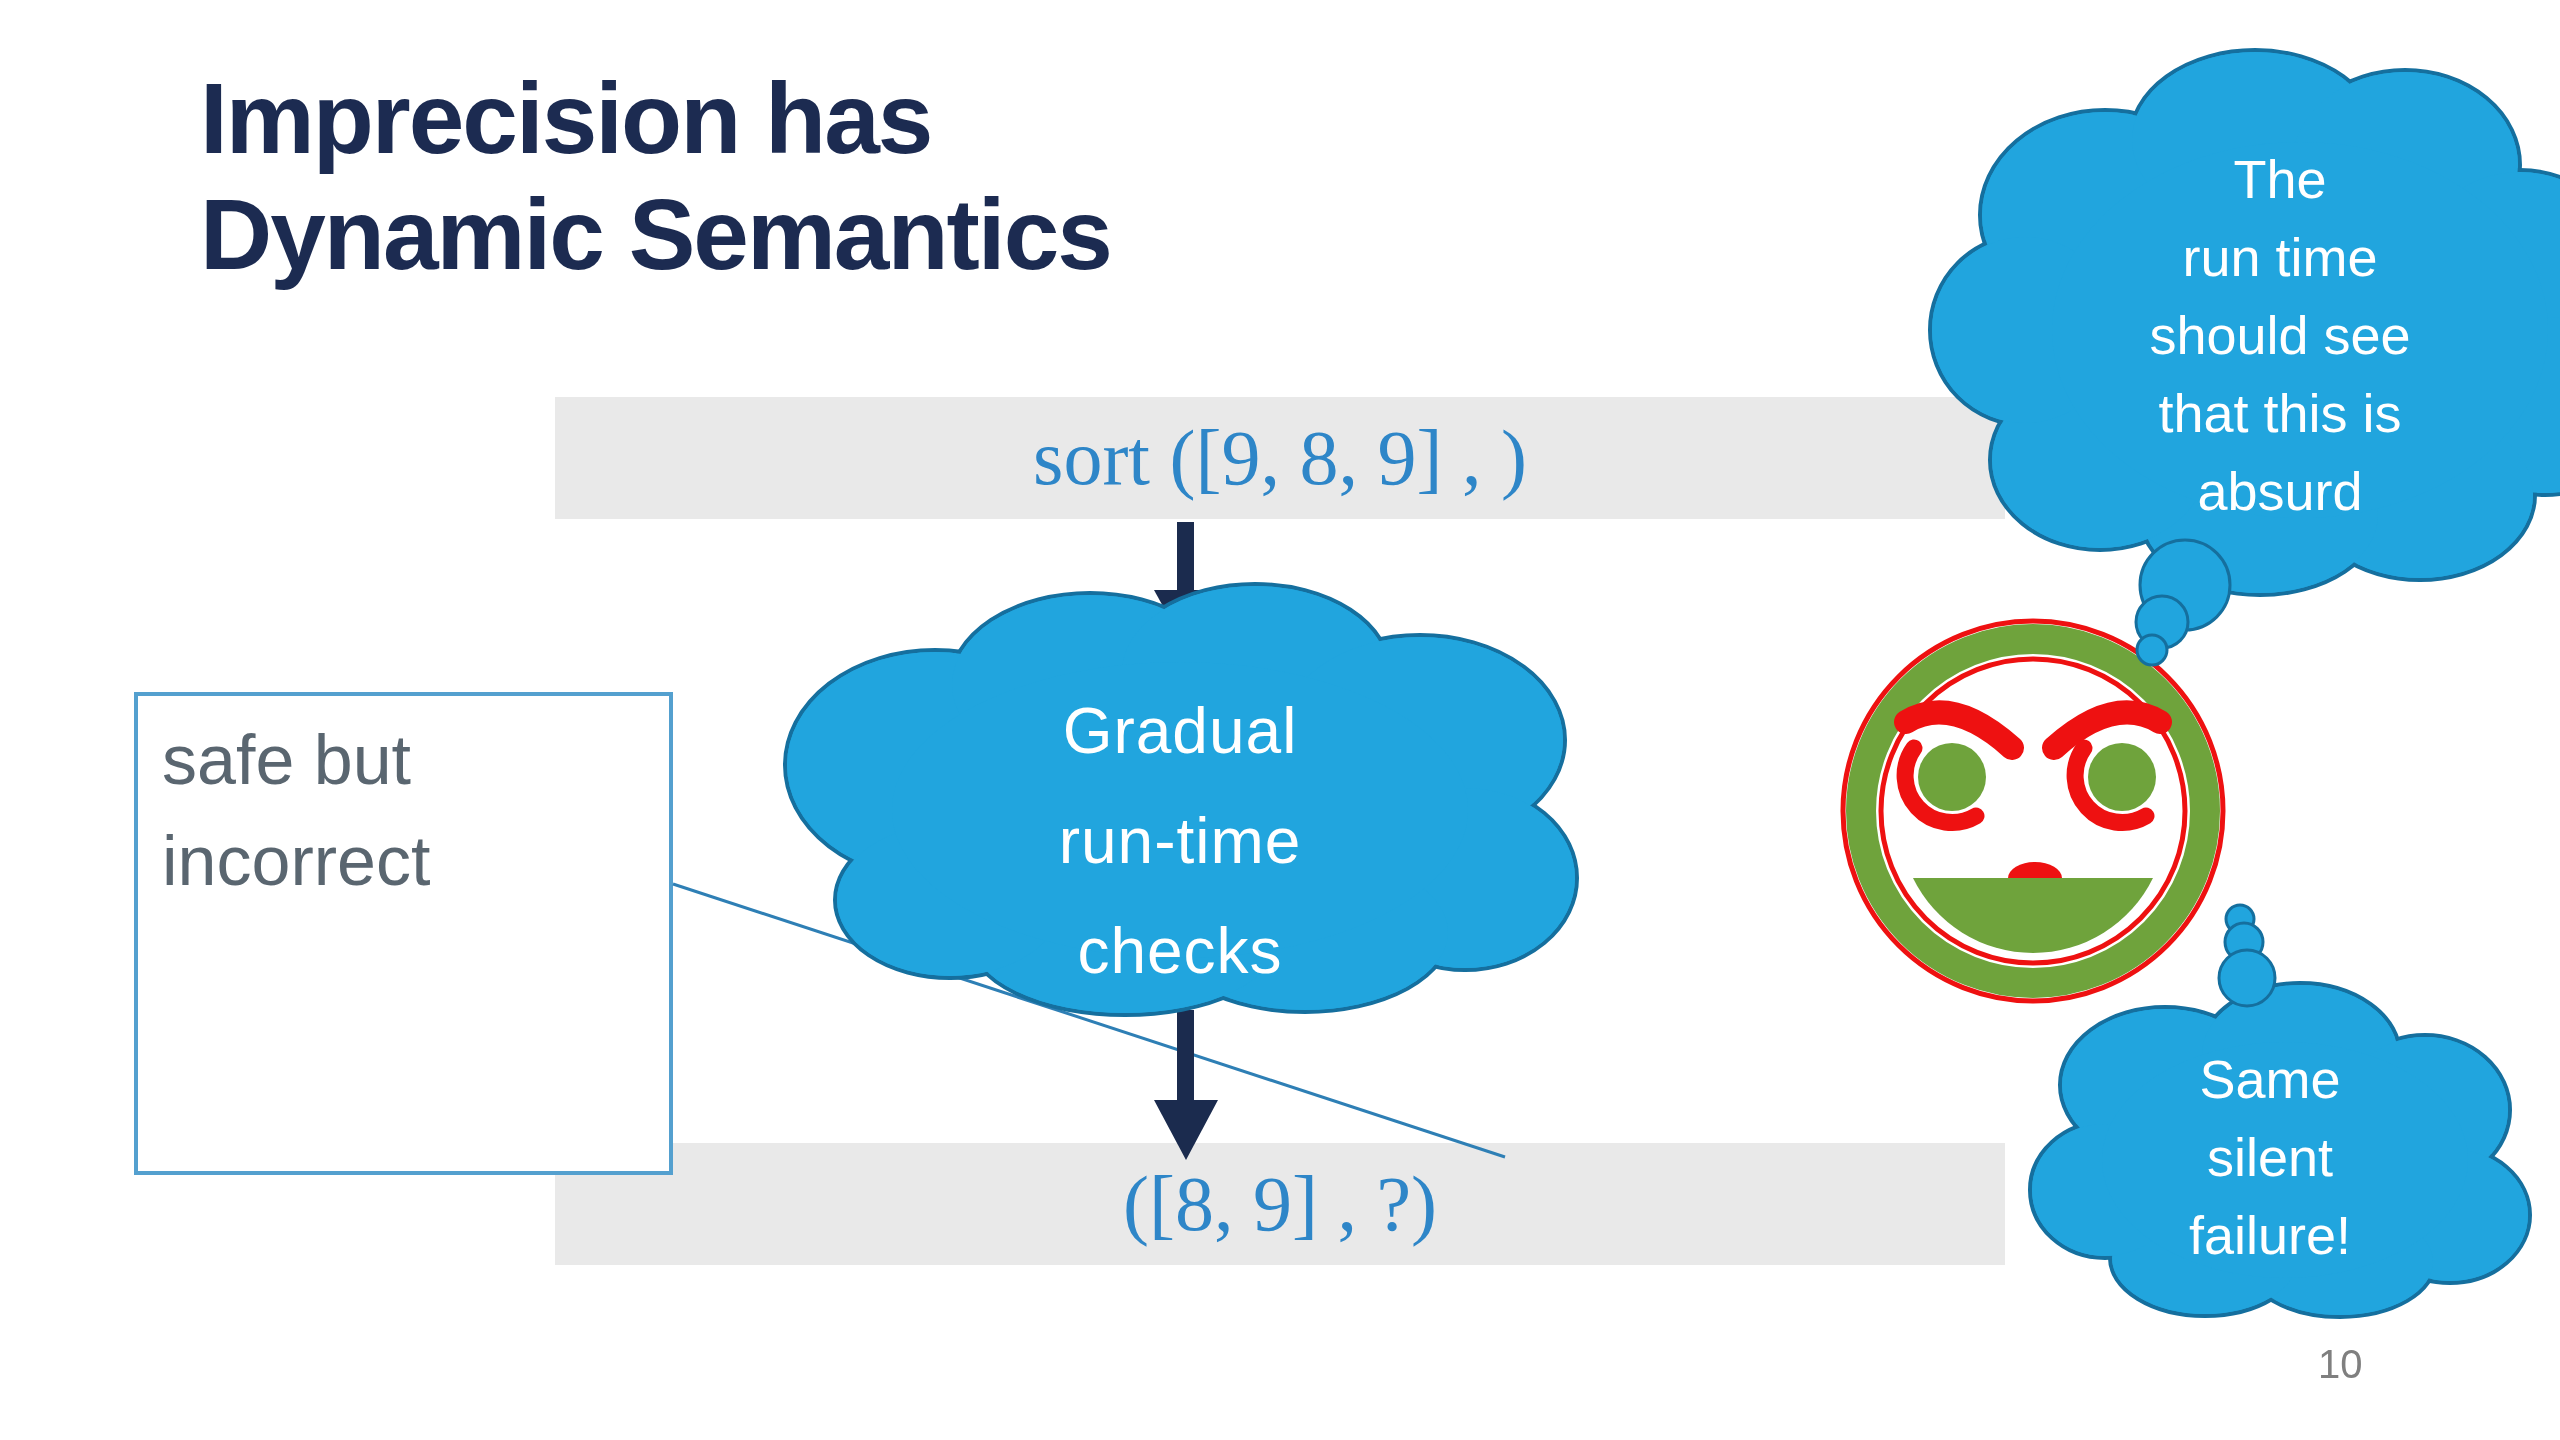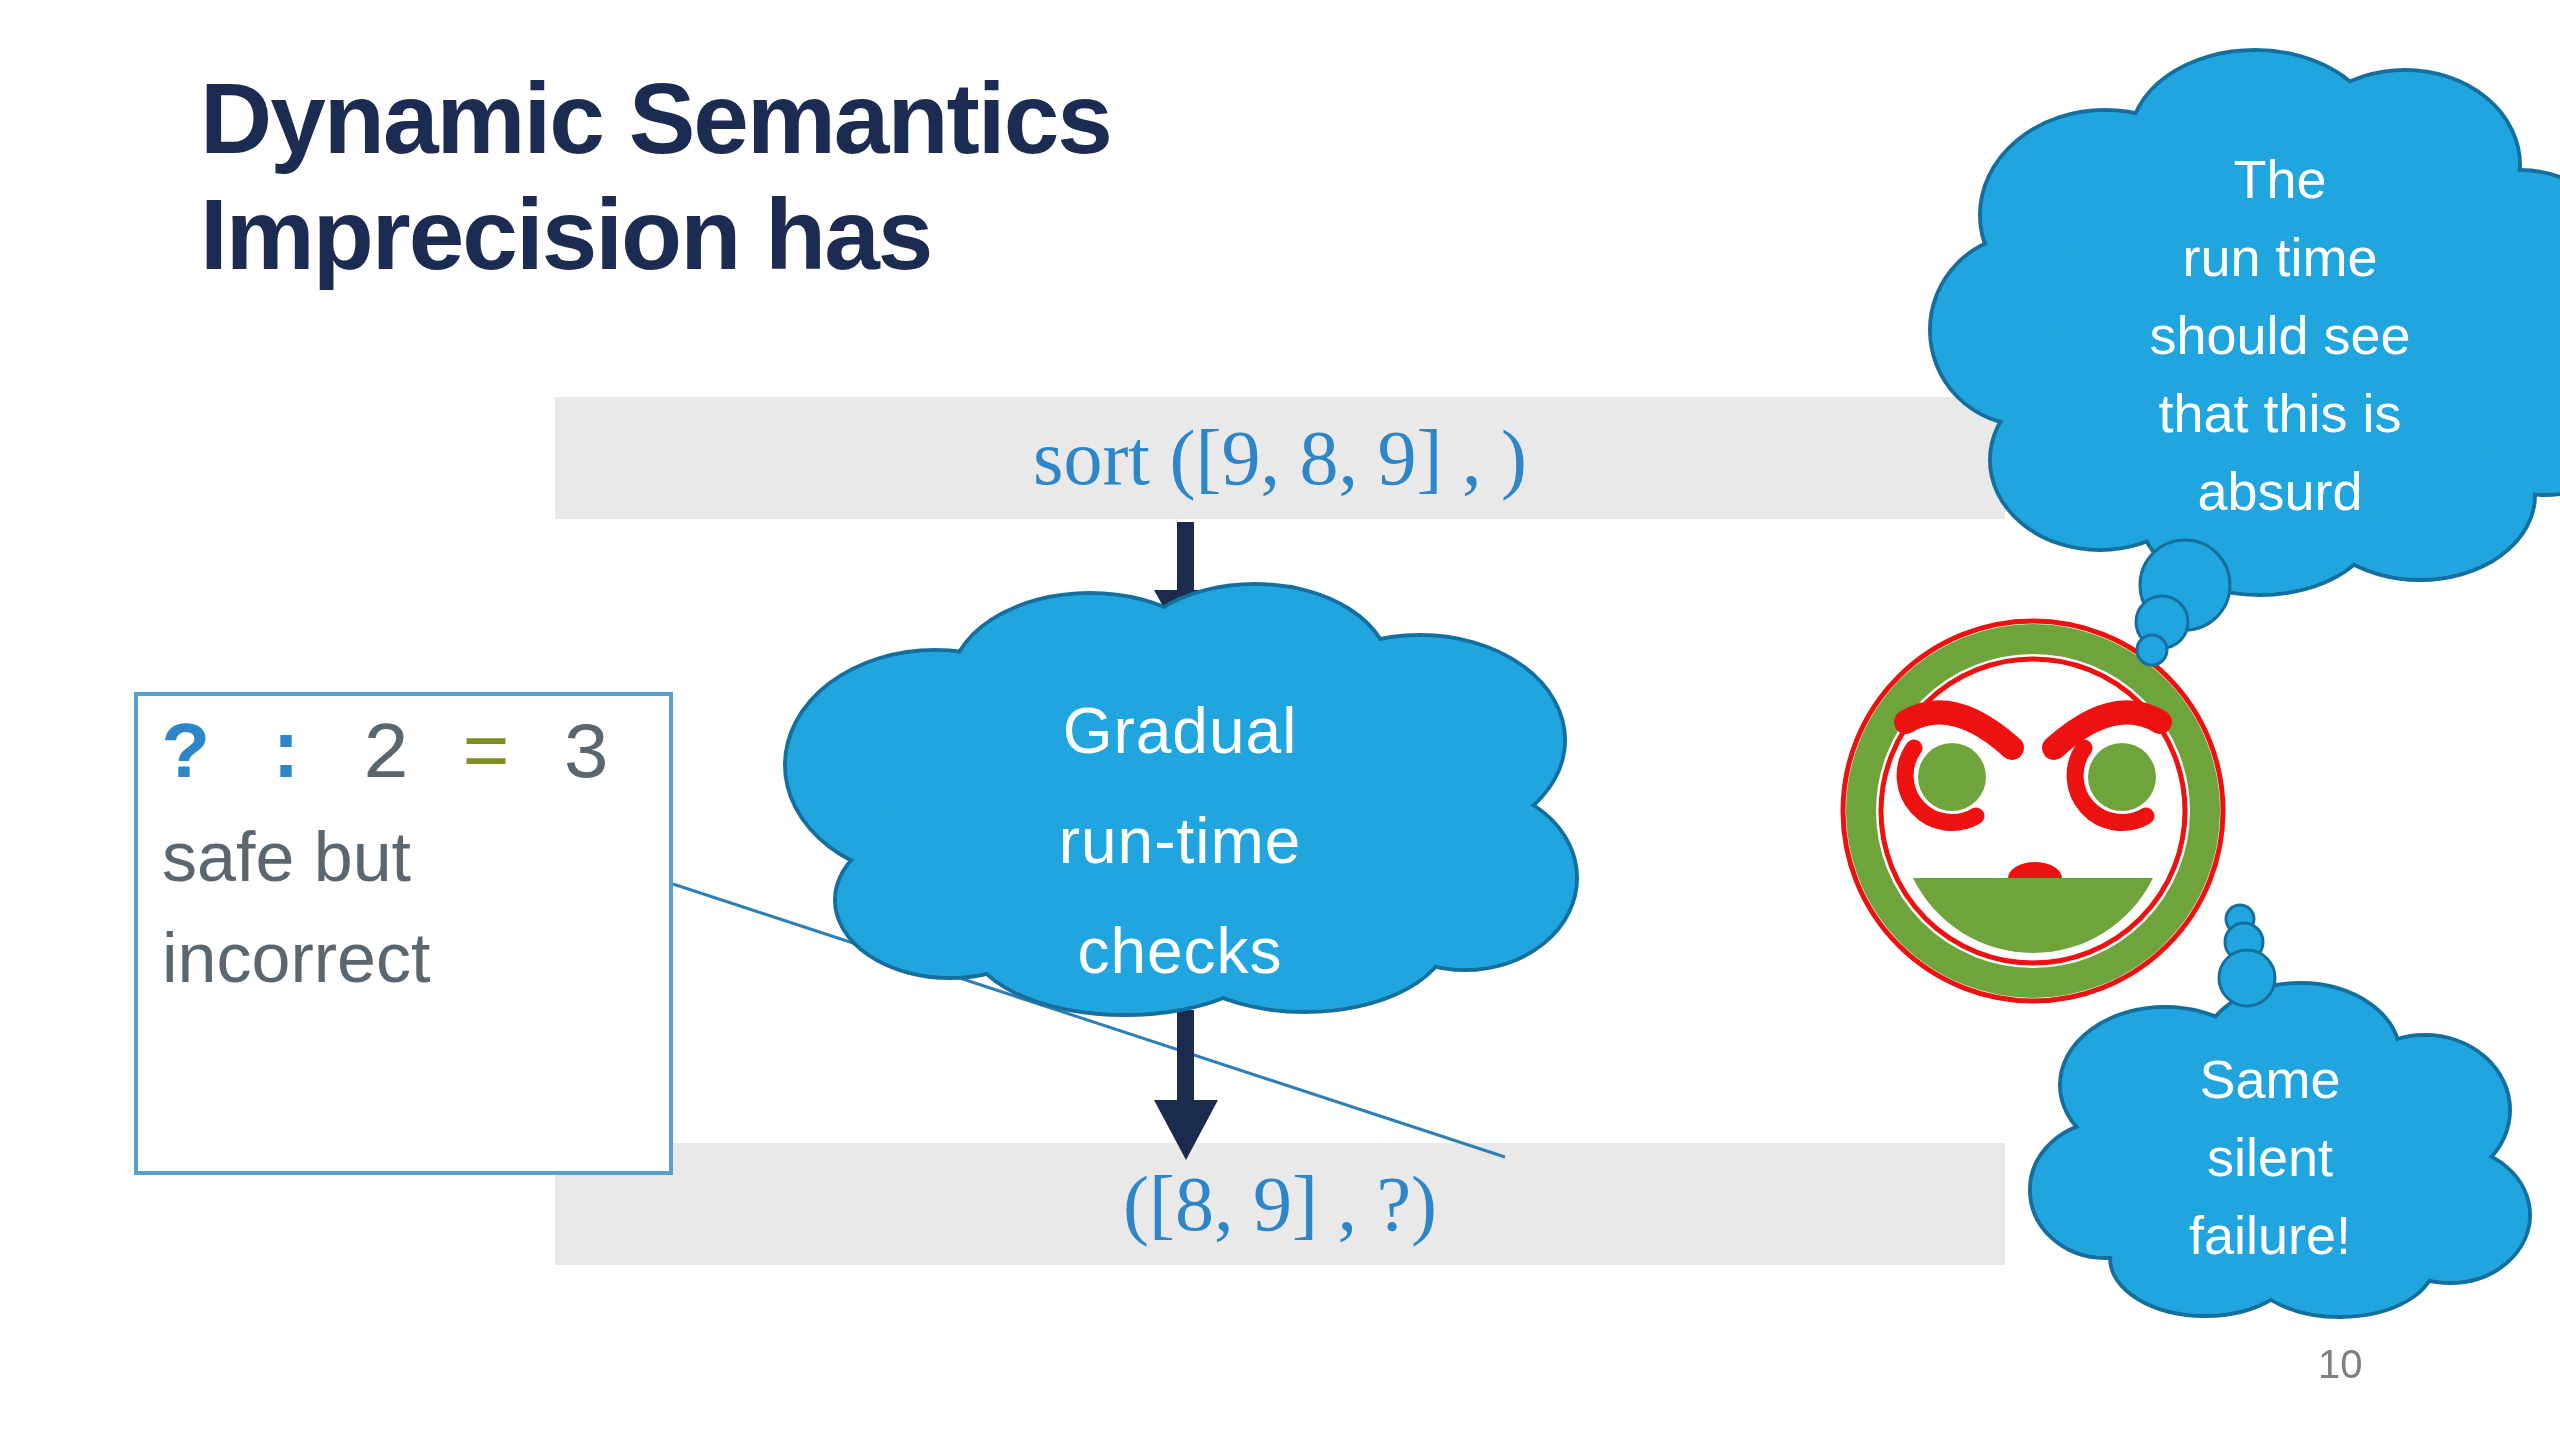--- a/index.html
+++ b/index.html
@@ -53,34 +53,33 @@
   #thought-bottom-text{left:2070px;top:1040px;width:400px;font-size:54px;line-height:78px}
   
   #page-number{position:absolute;left:2318px;top:1342px;font-size:40px;color:var(--page-gray)}
 </style>
 </head>
 <body>
 
 <div id="slide">
 
   <h1 class="title" style="margin:0">
+    <span>Imprecision has</span>
     <span>Dynamic Semantics</span>
-    <span>Imprecision has</span>
   </h1>
 
   <div id="code-top" class="codebox">
     <span class="tok-blue">sort ([9, 8, 9] , </span><span class="tok-blue">)</span>
   </div>
 
   <div id="code-bottom" class="codebox">
     <span class="tok-blue">([8, 9] , ?)</span>
   </div>
 
   <div id="annotation">
-    <div class="expr"><span class="tok-blue">? : </span><span class="tok-gray">2 </span><span class="tok-olive">= </span><span class="tok-gray">3</span></div>
     <span class="line">safe but</span>
     <span class="line">incorrect</span>
   </div>
 
   <svg id="overlay" width="2560" height="1440" viewBox="0 0 2560 1440">
 
     <line x1="673" y1="884" x2="1505" y2="1157" stroke="var(--callout-blue)" stroke-width="3"></line>
 
     <g class="arrow">
       <rect x="1177" y="522" width="17" height="74"></rect>

